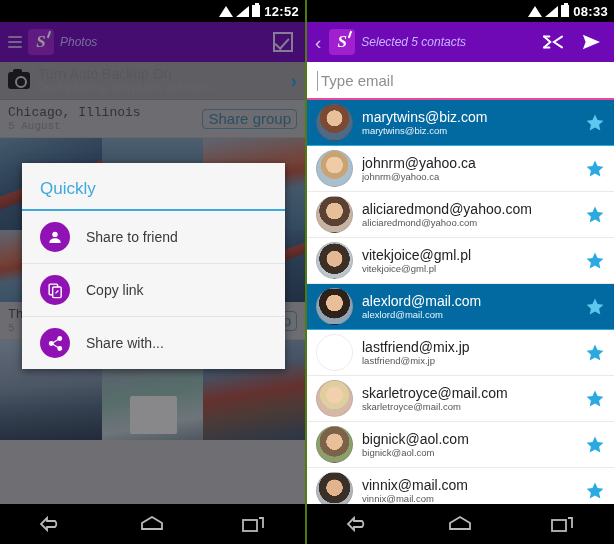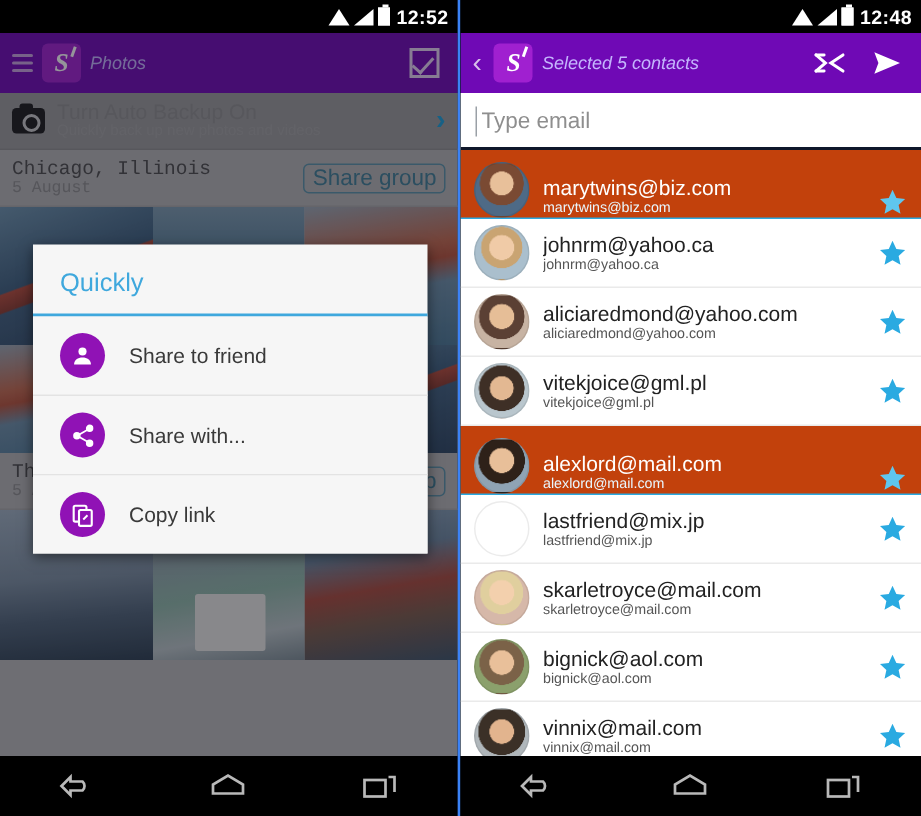--- a/index.html
+++ b/index.html
@@ -4,21 +4,21 @@
 <style>
   * { box-sizing: border-box; margin: 0; padding: 0; }
   body {
     width: 614px; height: 544px;
     background: #000;
     font-family: "Liberation Sans", sans-serif;
     overflow: hidden;
   }
   .screens { display: flex; width: 614px; height: 544px; }
   .phone { position: relative; width: 307px; height: 544px; overflow: hidden; background:#000; }
-  .phone.left { border-right: 2px solid #3b82f6; }
+  .phone.left { border-right: 2px solid #4d7c0f; }
 
   
   .statusbar {
     height: 22px; background: #000; color: #fff;
     display: flex; align-items: center; justify-content: flex-end;
     padding-right: 6px; gap: 4px;
     font-size: 13px; font-weight: bold;
     position: relative; z-index: 30;
   }
   .sb-icons { display:flex; align-items:center; gap:3px; }
@@ -128,30 +128,30 @@
   .dlg-label { color:#3a3a3a; font-size:14px; }
   .round-ico {
     width:30px; height:30px; border-radius:50%; background:#9012b5; flex:0 0 auto;
     display:flex; align-items:center; justify-content:center; color:#fff;
   }
 
   
   .right-body { position:absolute; top:62px; left:0; right:0; bottom:40px; background:#fff; overflow:hidden; }
   .email-field {
     height: 38px; background:#fff; display:flex; align-items:center;
-    padding: 0 10px; border-bottom: 2px solid #0f172a; position:relative;
+    padding: 0 10px; border-bottom: 2px solid #ec4899; position:relative;
   }
   .email-field:before{ content:""; position:absolute; left:10px; top:9px; width:1px; height:20px; background:#9aa0a6; }
   .email-ph { color:#8e8e8e; font-size:15px; padding-left:4px; }
 
   .contact-row {
     display:flex; align-items:center; gap:9px; height:46px; padding: 0 9px;
     border-bottom:1px solid #eaeaea; background:#fff;
   }
-  .contact-row.selected { background:#c2410c; border-bottom-color:#2aaae1;align-items:flex-end; }
+  .contact-row.selected { background:#0369a1; border-bottom-color:#2aaae1; }
   .avatar {
     width:37px; height:37px; border-radius:50%; flex:0 0 auto; overflow:hidden;
     border:1px solid rgba(0,0,0,.08);
   }
   .av1{ background: radial-gradient(circle at 50% 38%, #e8c09a 0 28%, #7a4a33 29% 52%, #4e6a86 53% 100%); }
   .av2{ background: radial-gradient(circle at 50% 40%, #f0cba7 0 30%, #c9a472 31% 50%, #aabfcd 51% 100%); }
   .av3{ background: radial-gradient(circle at 50% 40%, #e6be97 0 30%, #5b4034 31% 55%, #c7b3a3 56% 100%); }
   .av4{ background: radial-gradient(circle at 50% 45%, #e3b892 0 30%, #3e2f26 31% 58%, #b9c6cd 59% 100%); }
   .av5{ background: radial-gradient(circle at 50% 40%, #e8bf99 0 30%, #2e2119 31% 56%, #8fa3b4 57% 100%); }
   .av6{ background: radial-gradient(circle at 50% 42%, #f0c7a2 0 30%, #6f destruct 0, #6f5544 31% 54%, #9fb4c4 55% 100%); }
@@ -264,40 +264,40 @@
           <svg width="18" height="18" viewBox="0 0 24 24" fill="currentColor">
               <circle cx="12" cy="8.5" r="3.6"></circle>
               <path d="M4.5 20c0-4.2 3.4-6.2 7.5-6.2s7.5 2 7.5 6.2z"></path>
             </svg>
         </span>
         <span class="dlg-label">Share to friend</span>
       </div>
 
       <div class="dlg-item">
         <span class="round-ico">
+          <svg width="17" height="17" viewBox="0 0 24 24" fill="none" stroke="currentColor" stroke-width="2">
+              <rect x="3" y="3" width="12" height="15" rx="1.5"></rect>
+              <rect x="8" y="7" width="12" height="15" rx="1.5" fill="#9012b5"></rect>
+              <path d="M12 16l4-4" stroke-width="1.8"></path>
+            </svg>
+        </span>
+        <span class="dlg-label">Copy link</span>
+      </div>
+
+      <div class="dlg-item">
+        <span class="round-ico">
           <svg width="17" height="17" viewBox="0 0 24 24" fill="currentColor" stroke="currentColor" stroke-width="1.8">
               <circle cx="18" cy="5" r="2.6"></circle>
               <circle cx="6" cy="12" r="2.6"></circle>
               <circle cx="18" cy="19" r="2.6"></circle>
               <path d="M8.3 10.8l7.4-4.3M8.3 13.2l7.4 4.3" stroke-width="1.7"></path>
             </svg>
         </span>
         <span class="dlg-label">Share with...</span>
       </div>
-
-      <div class="dlg-item">
-        <span class="round-ico">
-          <svg width="17" height="17" viewBox="0 0 24 24" fill="none" stroke="currentColor" stroke-width="2">
-              <rect x="3" y="3" width="12" height="15" rx="1.5"></rect>
-              <rect x="8" y="7" width="12" height="15" rx="1.5" fill="#9012b5"></rect>
-              <path d="M12 16l4-4" stroke-width="1.8"></path>
-            </svg>
-        </span>
-        <span class="dlg-label">Copy link</span>
-      </div>
     </div>
 
     <div class="navbar">
       <span class="nav-btn">
         <svg width="34" height="22" viewBox="0 0 34 22" fill="none" stroke="currentColor" stroke-width="1.8">
             <path d="M13 5 L7 11 L13 17 L13 14 L21 14 A4 4 0 0 0 21 8 L13 8 Z"></path>
           </svg>
       </span>
       <span class="nav-btn">
         <svg width="34" height="22" viewBox="0 0 34 22" fill="none" stroke="currentColor" stroke-width="1.8">
@@ -314,21 +314,21 @@
   </div>
 
   <div class="phone right">
 
     <div class="statusbar">
       <span class="sb-icons">
         <span class="ic-wifi"></span>
         <span class="ic-signal"></span>
         <span class="ic-batt"></span>
       </span>
-      <span class="sb-time">12:48</span>
+      <span class="sb-time">08:33</span>
     </div>
 
     <div class="actionbar">
       <div class="ab-left">
         <span class="back-chevron">‹</span>
         <span class="logo">
             <span>S</span>
           </span>
         <span class="ab-title">Selected 5 contacts</span>
       </div>

